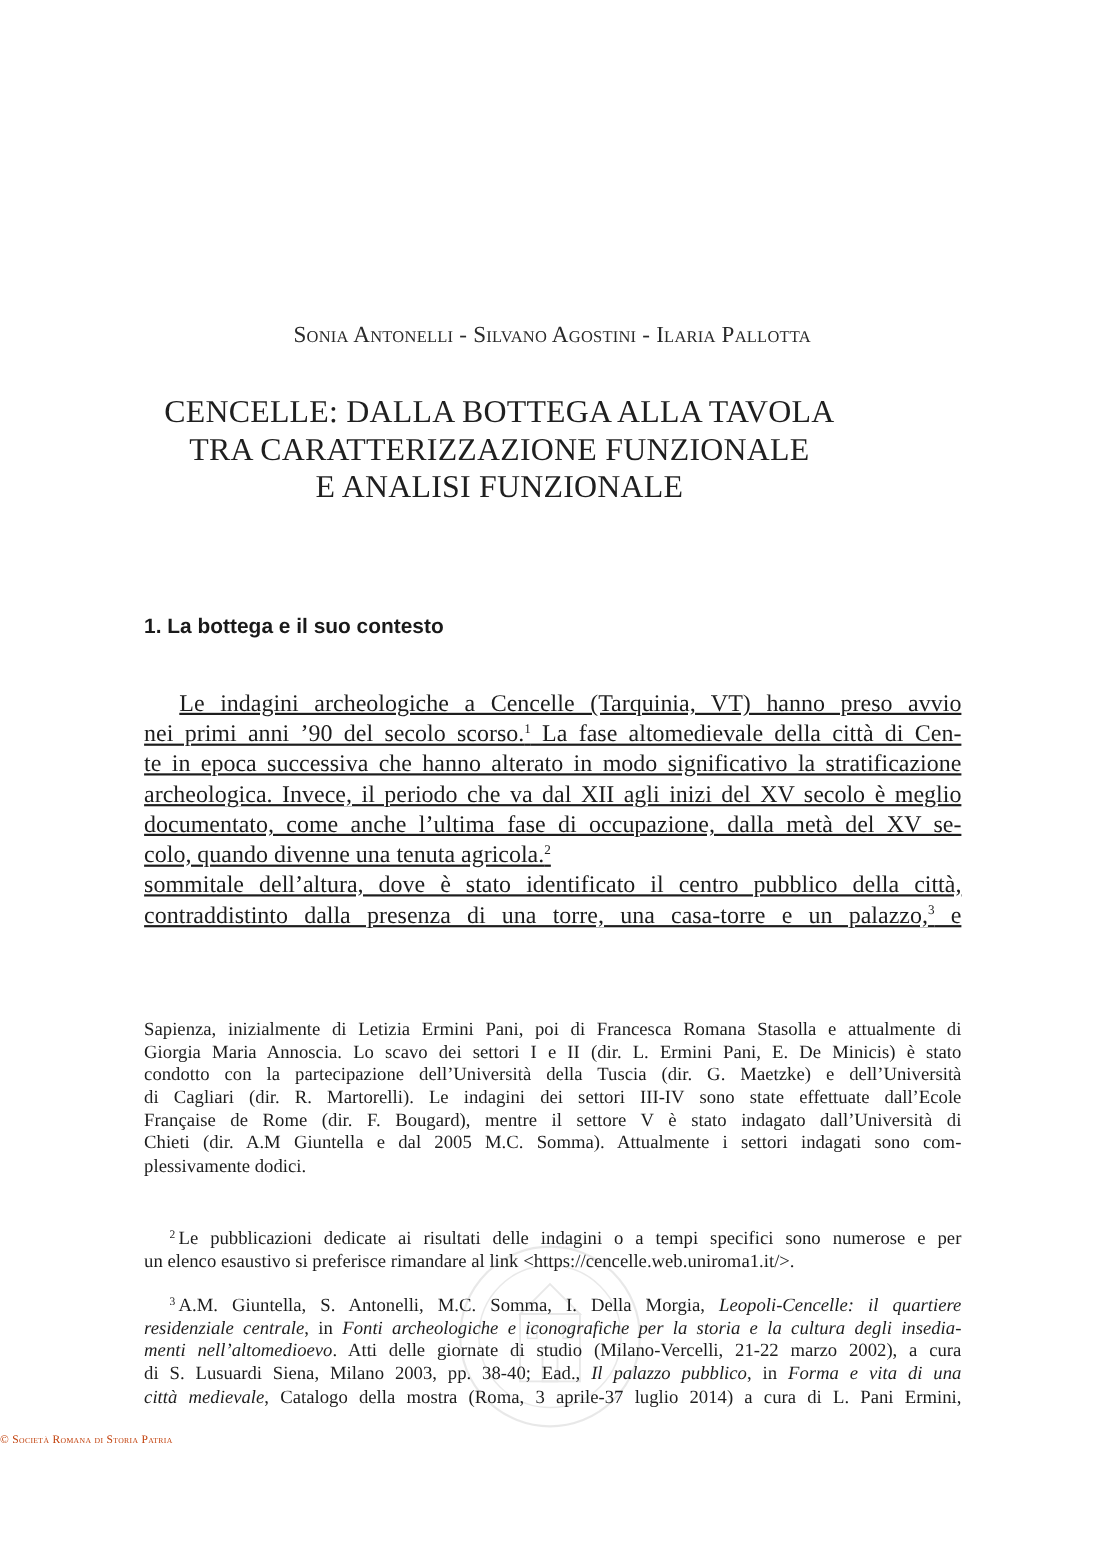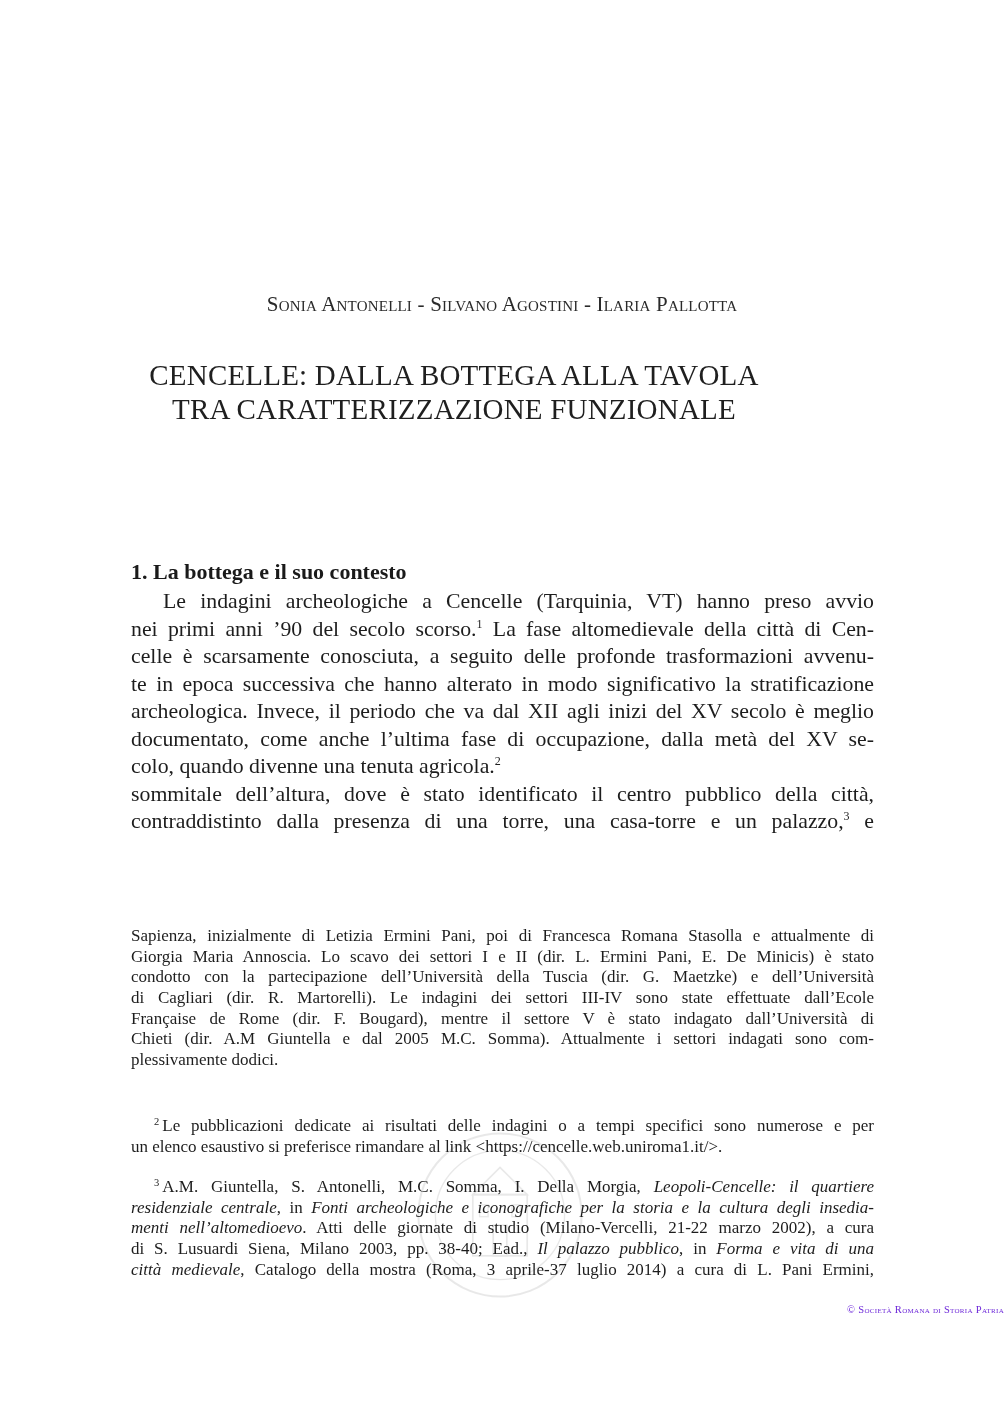--- a/index.html
+++ b/index.html
@@ -9,66 +9,66 @@
 
   .authors { position: absolute; top: 292px; left: 0; width: 1004px; text-align: center;
              font-family: "Liberation Serif", serif; font-size: 21px; font-variant: small-caps;
              letter-spacing: 0.2px; color: #2a2a2a; }
   .title { position: absolute; top: 358px; left: 0; width: 908px; text-align: center;
            font-family: "Liberation Serif", serif; font-size: 29px; line-height: 34px;
            color: #1f1f1f; letter-spacing: 0.2px; }
   .title .tline { display: block; }
 
   .section-heading { position: absolute; top: 559px; left: 131px;
-           font-family: Liberation Serif, serif; font-weight: bold; font-size: 22px; color: #1a1a1a; }
+           font-family: Liberation Sans, sans-serif; font-weight: bold; font-size: 19px; color: #1a1a1a; }
 
-  .body-text { position: absolute; top: 588px; left: 131px; width: 743px;
-           font-family: "Liberation Serif", serif; font-size: 21.8px; line-height: 27.5px; color: #1d1d1d; }
+  .body-text { position: absolute; top: 626px; left: 131px; width: 743px;
+           font-family: "Liberation Serif", serif; font-size: 21.8px; line-height: 27.5px; color: #1d1d1d; text-decoration: underline; }
   .line { display: block; white-space: nowrap; height: 27.5px; text-align: justify; text-align-last: justify; }
   .line.last { text-align-last: left; }
   .line.indent { padding-left: 32px; }
   sup.fnref { font-size: 12px; vertical-align: 8px; line-height: 0; }
 
   .footnotes { position: absolute; left: 131px; width: 743px;
            font-family: "Liberation Serif", serif; font-size: 17px; line-height: 20.7px; color: #1d1d1d; }
   .fline { display: block; white-space: nowrap; height: 20.7px; text-align: justify; text-align-last: justify; }
   .fline.last { text-align-last: left; }
   .fline.indent { padding-left: 23px; }
   sup.fnnum { font-size: 10.5px; vertical-align: 6px; line-height: 0; margin-right: 3px; }
   .fn1 { top: 926px; }
   .fn2 { top: 1116px; }
   .fn3 { top: 1177px; }
   i { font-style: italic; }
 
   .watermark { position: absolute; left: 415px; top: 1130px; width: 170px; height: 170px; opacity: 0.13; pointer-events: none; }
 
-  .footer { position: absolute; top: 1303px; left: 0; width: 1004px; text-align: right;
-            font-family: "Liberation Serif", serif; color: #6d28d9; }
+  .footer { position: absolute; top: 1303px; left: 0; width: 1004px; text-align: left;
+            font-family: "Liberation Serif", serif; color: #c2410c; }
   .footer .copy { display: block; font-size: 10.5px; line-height: 14px; letter-spacing: 0.3px; }
   .footer .notice { display: block; font-size: 9.5px; line-height: 14px; letter-spacing: 0.2px; }
 </style>
 </head>
 <body>
 
 <div class="page">
 
   <div class="authors">Sonia Antonelli - Silvano Agostini - Ilaria Pallotta</div>
 
   <div class="title">
     <span class="tline">CENCELLE: DALLA BOTTEGA ALLA TAVOLA</span>
     <span class="tline">TRA CARATTERIZZAZIONE FUNZIONALE</span>
+    <span class="tline">E ANALISI FUNZIONALE</span>
   </div>
 
   <div class="section-heading">1. La bottega e il suo contesto</div>
 
   <div class="body-text">
     <div>
       <span class="line indent">Le indagini archeologiche a Cencelle (Tarquinia, VT) hanno preso avvio</span>
       <span class="line"><span>nei primi anni ’90 del secolo scorso.</span><sup class="fnref">1</sup><span> La fase altomedievale della città di Cen-</span></span>
-      <span class="line">celle è scarsamente conosciuta, a seguito delle profonde trasformazioni avvenu-</span>
       <span class="line">te in epoca successiva che hanno alterato in modo significativo la stratificazione</span>
       <span class="line">archeologica. Invece, il periodo che va dal XII agli inizi del XV secolo è meglio</span>
       <span class="line">documentato, come anche l’ultima fase di occupazione, dalla metà del XV se-</span>
       <span class="line last"><span>colo, quando divenne una tenuta agricola.</span><sup class="fnref">2</sup></span>
     </div>
     <div>
       <span class="line">sommitale dell’altura, dove è stato identificato il centro pubblico della città,</span>
       <span class="line"><span>contraddistinto dalla presenza di una torre, una casa-torre e un palazzo,</span><sup class="fnref">3</sup><span> e</span></span>
     </div>
   </div>

